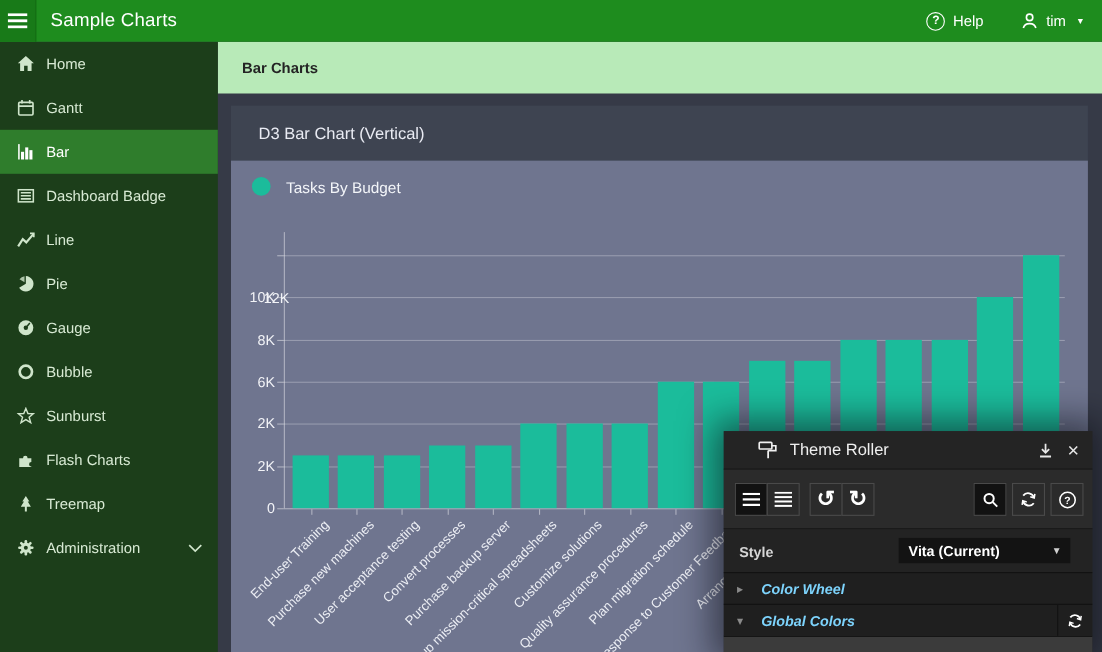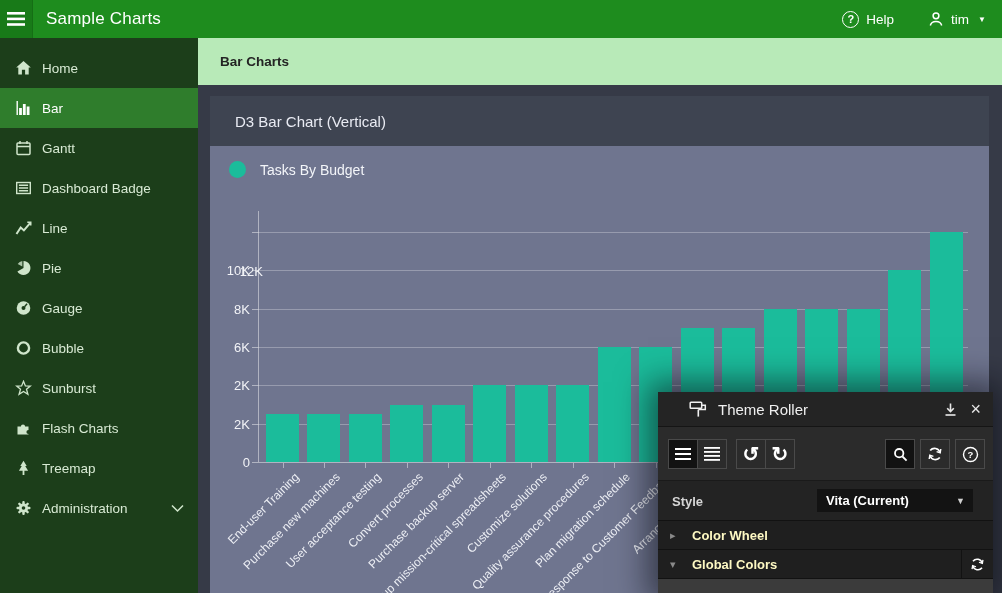--- a/index.html
+++ b/index.html
@@ -9,21 +9,21 @@
   
   .topbar { position:absolute; left:0; top:0; width:1002px; height:38px; background:#1e8c1e; display:flex; align-items:center; z-index:5; }
   .hamburger-block { width:33px; height:38px; background:#187a18; border-right:1px solid #156e15; display:flex; align-items:center; justify-content:center; cursor:pointer; }
   .app-title { color:#fff; font-size:17px; margin-left:13px; letter-spacing:.2px; }
   .topbar-right { margin-left:auto; display:flex; align-items:center; gap:34px; padding-right:16px; color:#fff; }
   .tb-group { display:flex; align-items:center; gap:7px; font-size:13.5px; cursor:pointer; }
   .qcircle { display:inline-flex; width:17px; height:17px; border:1.4px solid #fff; border-radius:50%; align-items:center; justify-content:center; font-size:11px; font-weight:bold; }
   .user-caret { font-size:8px; margin-left:2px; }
 
   
-  .sidebar { position:absolute; left:0; top:38px; width:198px; height:555px; background:#1c3e1a; padding-top:10px; z-index:4;text-align:center; }
+  .sidebar { position:absolute; left:0; top:38px; width:198px; height:555px; background:#1c3e1a; padding-top:0; z-index:4;text-align:center; }
   .side-item { height:40px; display:flex; align-items:center; color:#d8ead4; font-size:13.5px; cursor:pointer; position:relative; }
   .side-item .s-icon { width:18px; margin-left:14px; margin-right:10px; display:flex; justify-content:center; color:#cfe5cb; }
   .side-item.selected { background:#2f7d2c; color:#ffffff; }
   .side-item.selected .s-icon { color:#fff; }
   .side-chevron { position:absolute; right:14px; color:#cfe5cb; display:flex; }
 
   
   .breadcrumb { position:absolute; left:198px; top:38px; width:804px; height:47px; background:#b8eab8; display:flex; align-items:center; z-index:3; }
   .breadcrumb span { margin-left:22px; font-size:13.5px; font-weight:bold; color:#242424; }
 
@@ -56,21 +56,21 @@
   .tr-btn { position:absolute; top:12px; width:30px; height:30px; border:1px solid #4a4a4a; background:#2b2b2b; display:flex; align-items:center; justify-content:center; color:#fff; cursor:pointer; }
   .tr-btn.active { background:#121212; }
   .tr-undo-glyph { font-size:20px; line-height:18px; font-weight:bold; }
   .tr-style-row { height:40px; background:#232323; border-top:1px solid #1a1a1a; position:relative; }
   .tr-style-label { position:absolute; left:14px; top:13px; font-size:13px; font-weight:bold; color:#d6d6d6; }
   .tr-select { position:absolute; left:159px; top:8px; width:156px; height:23px; background:#131313; display:flex; align-items:center; cursor:pointer; }
   .tr-select-value { margin-left:9px; color:#fff; font-size:13px; font-weight:bold; flex:1; }
   .tr-select-caret { color:#d0d0d0; font-size:9px; margin-right:8px; }
   .tr-section { height:29px; background:#1f1f1f; border-top:1px solid #121212; display:flex; align-items:center; cursor:pointer; }
   .tr-sec-caret { color:#8a8a8a; font-size:11px; margin-left:12px; width:14px; }
-  .tr-sec-label { color:#fef9c3; font-size:13px; font-weight:bold; margin-left:8px; }
+  .tr-sec-label { color:#7dd3fc; font-size:13px; font-weight:bold; margin-left:8px;font-style:italic; }
   .tr-sec-action { margin-left:auto; width:32px; align-self:stretch; border-left:1px solid #121212; display:flex; align-items:center; justify-content:center; color:#fff; cursor:pointer; }
   .tr-bottom-strip { height:16px; background:#3b3b3b; border-top:1px solid #121212; }
 </style>
 </head>
 <body>
 
 <div class="screen">
 
   <header class="topbar">
     <div class="hamburger-block">
@@ -101,39 +101,39 @@
 
   <nav class="sidebar" id="sidebar">
       <div class="side-item">
         <span class="s-icon">
           <svg width="17" height="16" viewBox="0 0 16 16" fill="currentColor">
             <path d="M8 1 L15.3 7.4 L13.2 7.4 L13.2 14.5 L9.6 14.5 L9.6 9.8 L6.4 9.8 L6.4 14.5 L2.8 14.5 L2.8 7.4 L0.7 7.4 Z"></path>
           </svg>
         </span>
         <span>Home</span>
       </div>
+      <div class="side-item">
+        <span class="s-icon">
+          <svg width="17" height="16" viewBox="0 0 16 16" fill="none" stroke="currentColor" stroke-width="1.5">
+            <rect x="1.5" y="3" width="13" height="11.5" rx="1"></rect>
+            <path d="M4.5 1 v3 M11.5 1 v3 M1.5 6.5 h13"></path>
+          </svg>
+        </span>
+        <span>Gantt</span>
+      </div>
       <div class="side-item selected">
         <span class="s-icon">
           <svg width="17" height="16" viewBox="0 0 16 16" fill="currentColor">
             <rect x="1" y="1" width="1.4" height="14"></rect>
             <rect x="3.6" y="8" width="2.8" height="7"></rect>
             <rect x="7.4" y="4" width="2.8" height="11"></rect>
             <rect x="11.2" y="6.5" width="2.8" height="8.5"></rect>
           </svg>
         </span>
         <span>Bar</span>
-      </div>
-      <div class="side-item">
-        <span class="s-icon">
-          <svg width="17" height="16" viewBox="0 0 16 16" fill="none" stroke="currentColor" stroke-width="1.5">
-            <rect x="1.5" y="3" width="13" height="11.5" rx="1"></rect>
-            <path d="M4.5 1 v3 M11.5 1 v3 M1.5 6.5 h13"></path>
-          </svg>
-        </span>
-        <span>Gantt</span>
       </div>
       <div class="side-item">
         <span class="s-icon">
           <svg width="17" height="16" viewBox="0 0 16 16" fill="none" stroke="currentColor" stroke-width="1.4">
             <rect x="1.2" y="2.5" width="13.6" height="11"></rect>
             <path d="M3.4 5.2 h9.2 M3.4 8 h9.2 M3.4 10.8 h9.2"></path>
           </svg>
         </span>
         <span>Dashboard Badge</span>
       </div>

